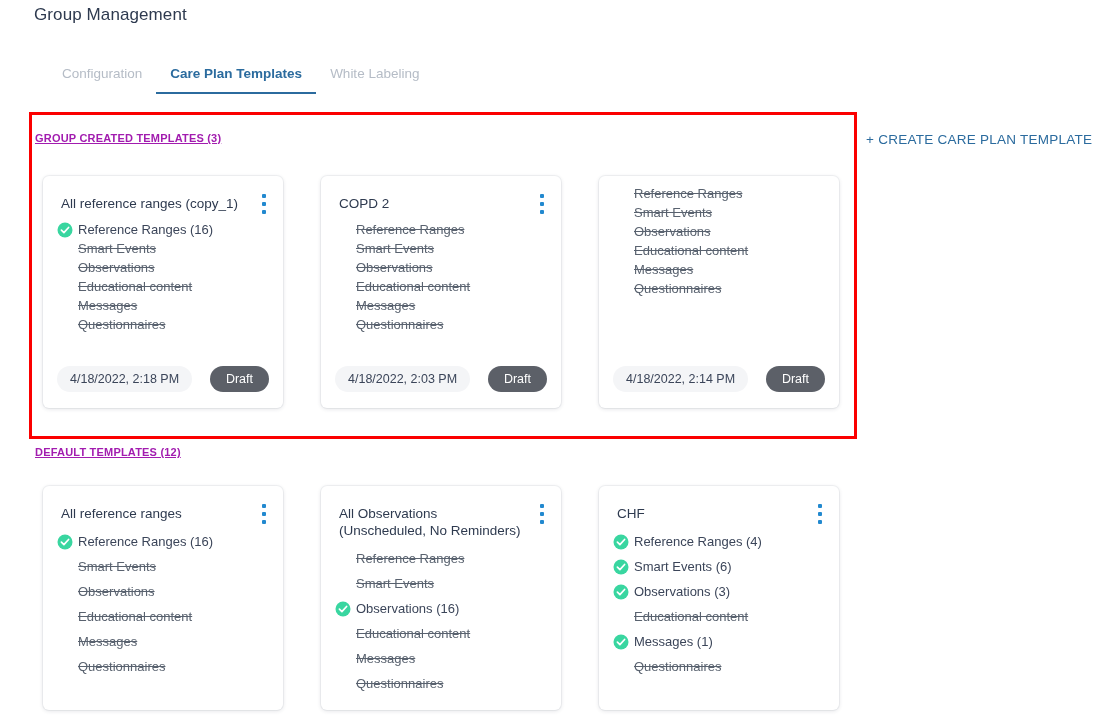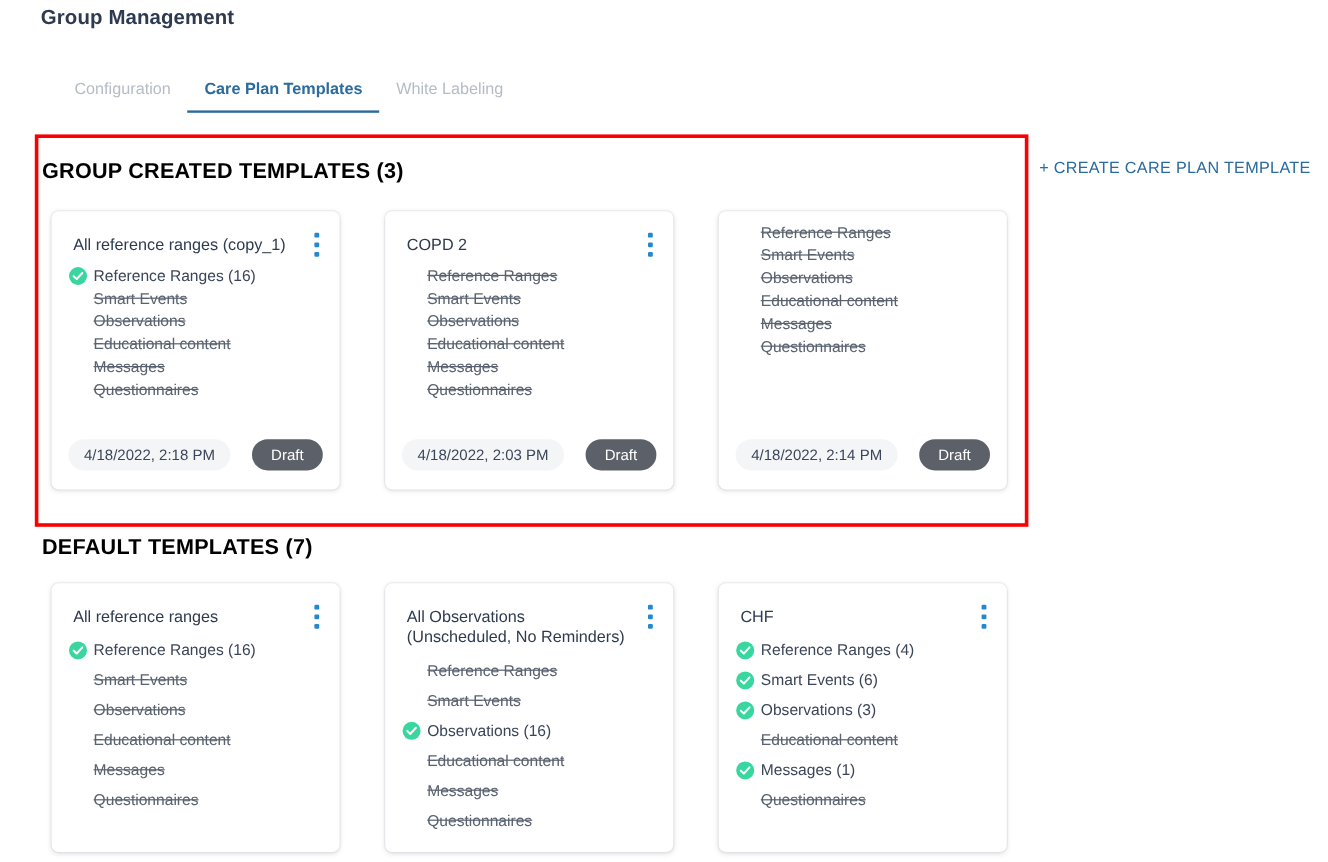--- a/index.html
+++ b/index.html
@@ -14,21 +14,21 @@
     color: #3b4559;
     overflow: hidden;
     position: relative;
   }
 
   .page-title {
     position: absolute;
     left: 34px;
     top: 5px;
     font-size: 17px;
-    font-weight: bold;
+    font-weight: normal;
     color: #2e3a4f;
     letter-spacing: 0.1px;
   }
 
   .tabs {
     position: absolute;
     left: 48px;
     top: 50px;
     display: flex;
     align-items: flex-start;
@@ -54,24 +54,25 @@
     top: 112px;
     width: 828px;
     height: 327px;
     border: 3px solid #fb0000;
     box-sizing: border-box;
     pointer-events: none;
   }
 
   .section-label {
     position: absolute;
-    font-size: 18px;
+    font-size: 11px;
     font-weight: bold;
-    color: #000000;
+    color: #a21caf;
     letter-spacing: 0.2px;
+    text-decoration: underline;
   }
   .section-label.group { left: 35px; top: 132px; }
   .section-label.default { left: 35px; top: 446px; }
 
   .create-link {
     position: absolute;
     left: 866px;
     top: 132px;
     font-size: 13.5px;
     color: #2b6b9e;
@@ -187,21 +188,21 @@
 
 <div class="tabs" id="tab-bar">
     <div class="tab">Configuration</div>
     <div class="tab active">Care Plan Templates</div>
     <div class="tab">White Labeling</div>
   </div>
 
 <div class="highlight-box"></div>
 
 <div class="section-label group">GROUP CREATED TEMPLATES (3)</div>
-<div class="section-label default">DEFAULT TEMPLATES (7)</div>
+<div class="section-label default">DEFAULT TEMPLATES (12)</div>
 
 <div class="create-link">+ CREATE CARE PLAN TEMPLATE</div>
 
 <div class="row-top" id="row-top">
     <div class="card c0">
       <div class="card-head">
         <div class="card-title">All reference ranges (copy_1)</div>
         <div class="kebab">
           <span></span>
           <span></span>

